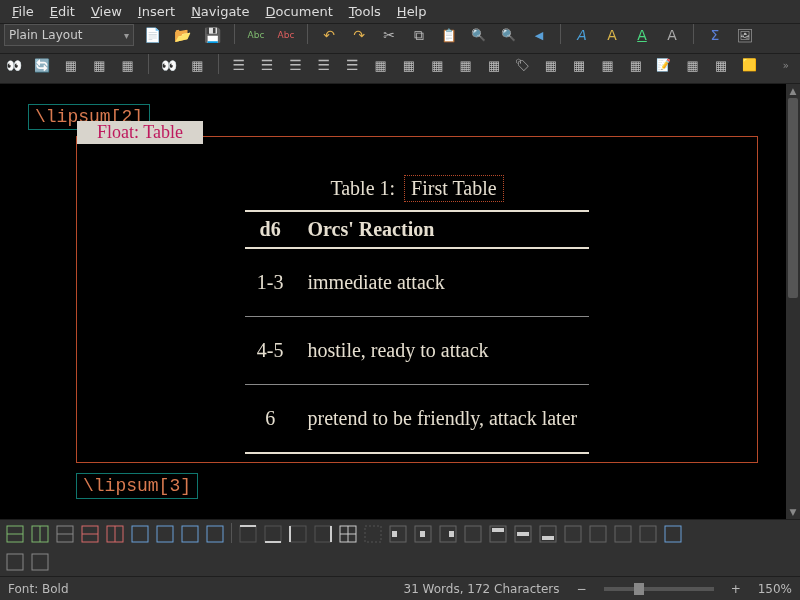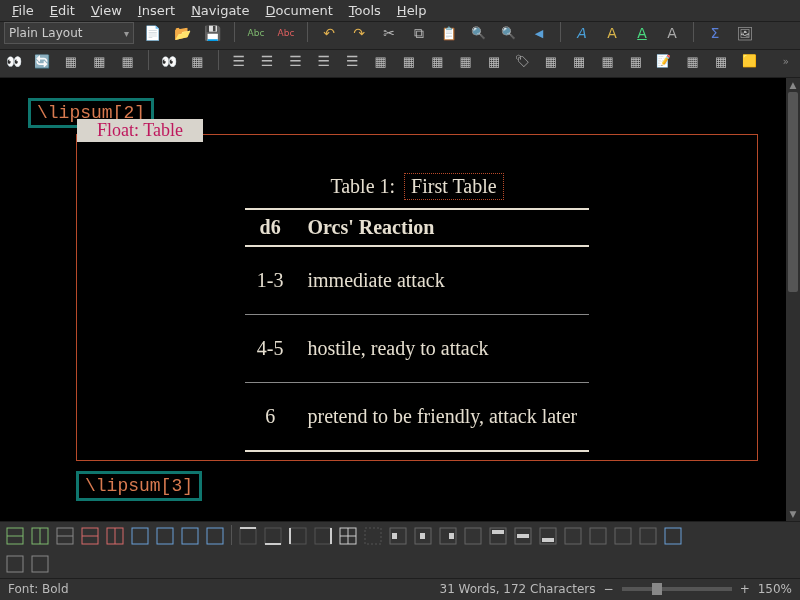--- a/index.html
+++ b/index.html
@@ -70,21 +70,21 @@
 .scrollbar .thumb { position:absolute; top:0; left:2px; right:2px; height: 200px; background:#555; border-radius:2px; }
 .section-heading {
   color: #f5eee0;
   font-family: Georgia, serif;
   font-size: 30px;
   font-weight: bold;
   margin: 14px 0 24px 0;
 }
 .section-heading .num { margin-right: 24px; }
 .ert-box {
-  border: 3px solid #0f766e;
+  border: 1px solid #0f766e;
   color: #d97a50;
   font-family: "Courier New", monospace;
   font-size: 18px;
   padding: 2px 6px;
   display: inline-block;
 }
 .float-box {
   border: 1px solid #b84a2a;
   margin: 6px 0 4px 48px;
   padding: 0;
@@ -151,21 +151,21 @@
 .tb-icon svg { width: 18px; height: 18px; }
 .statusbar {
   display: flex;
   align-items: center;
   background: #313131;
   height: 24px;
   padding: 0 8px;
   font-size: 12px;
   color: #bbb;
   border-top: 1px solid #1e1e1e;
-  gap: 8px;
+  gap: 17px;
 }
 .statusbar .spacer { flex: 1; }
 .zoom-slider {
   width: 110px; height: 4px; background: #555; position: relative;
 }
 .zoom-slider .knob { position:absolute; left:30px; top:-4px; width:10px; height:12px; background:#888; }
 .ert3 { margin-left: 48px; margin-top: 6px; }
 
 
 .ico-doc::before{content:"📄";font-size:14px;}

